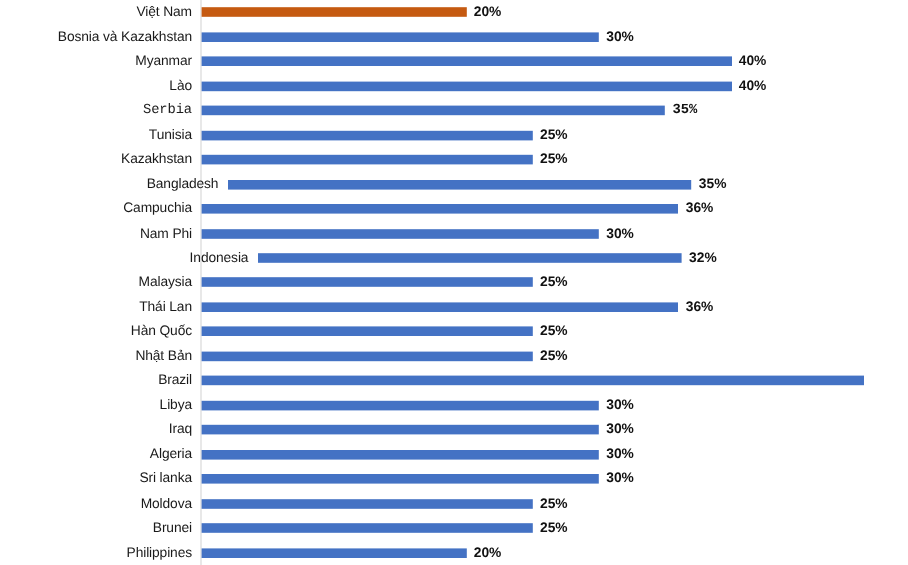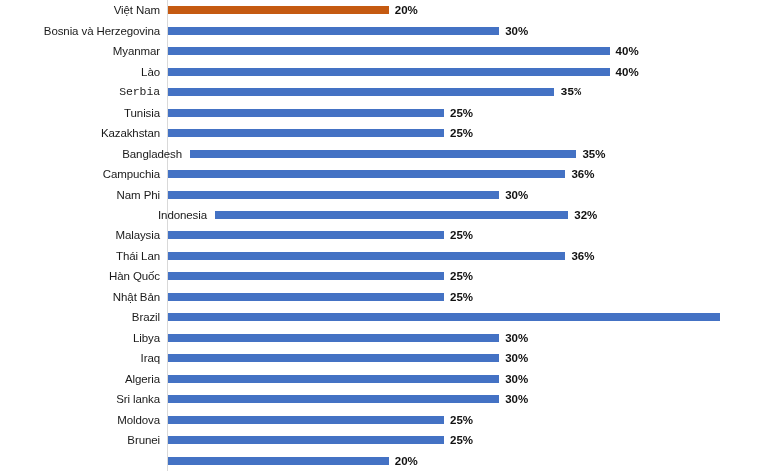--- a/index.html
+++ b/index.html
@@ -99,21 +99,21 @@
     <div class="axis-line"></div>
     <div class="rows" id="rows">
         <div class="row" style="top: 0px; height: 20.4783px;">
           <div class="cat-label">Việt Nam</div>
           <div class="bar-wrap" style="left: 168px;">
             <div class="bar" title="Việt Nam 20%" style="width: 220.8px; background: rgb(197, 90, 17);"></div>
           </div>
           <div class="val-label" style="left: 394.8px;">20%</div>
         </div>
         <div class="row" style="top: 20.4783px; height: 20.4783px;">
-          <div class="cat-label">Bosnia và Herzegovina</div>
+          <div class="cat-label">Bosnia và Kazakhstan</div>
           <div class="bar-wrap" style="left: 168px;">
             <div class="bar" title="Bosnia và Herzegovina 30%" style="width: 331.2px; background: rgb(68, 114, 196);"></div>
           </div>
           <div class="val-label" style="left: 505.2px;">30%</div>
         </div>
         <div class="row" style="top: 40.9565px; height: 20.4783px;">
           <div class="cat-label">Myanmar</div>
           <div class="bar-wrap" style="left: 168px;">
             <div class="bar" title="Myanmar 40%" style="width: 441.6px; background: rgb(68, 114, 196);"></div>
           </div>
@@ -246,20 +246,21 @@
           <div class="val-label" style="left: 450px;">25%</div>
         </div>
         <div class="row" style="top: 430.043px; height: 20.4783px;">
           <div class="cat-label">Brunei</div>
           <div class="bar-wrap" style="left: 168px;">
             <div class="bar" title="Brunei 25%" style="width: 276px; background: rgb(68, 114, 196);"></div>
           </div>
           <div class="val-label" style="left: 450px;">25%</div>
         </div>
         <div class="row" style="top: 450.522px; height: 20.4783px;">
+          <div class="cat-label">Philippines</div>
           <div class="bar-wrap" style="left: 168px;">
             <div class="bar" title="Philippines 20%" style="width: 220.8px; background: rgb(68, 114, 196);"></div>
           </div>
           <div class="val-label" style="left: 394.8px;">20%</div>
         </div>
       </div>
   </div>
 </div>
 
 </body></html>

